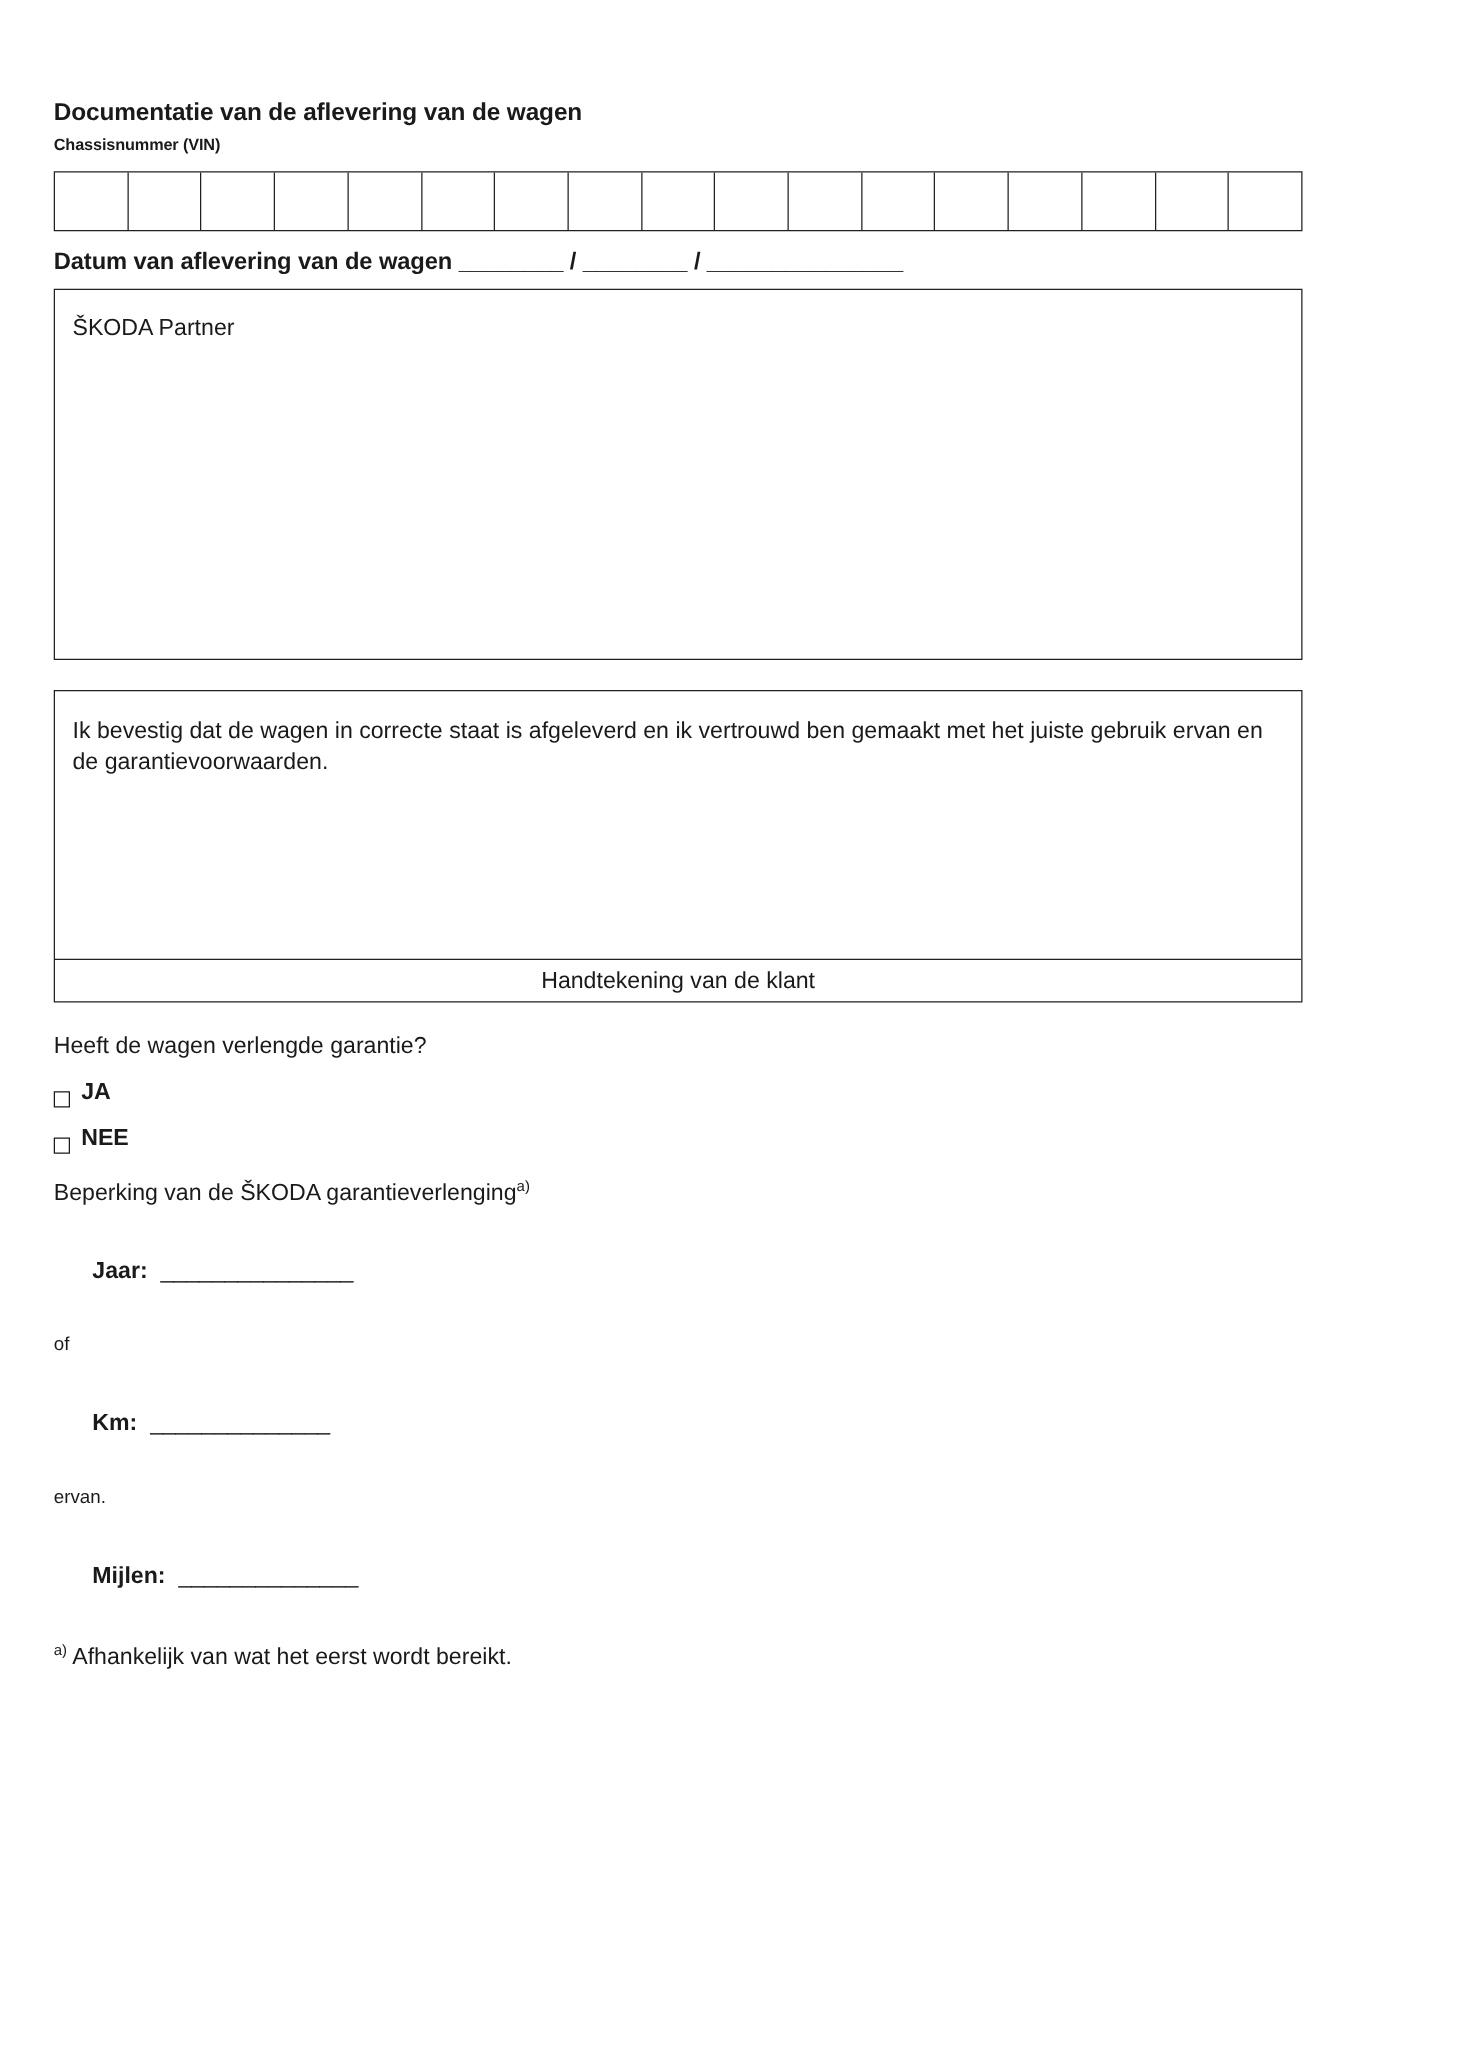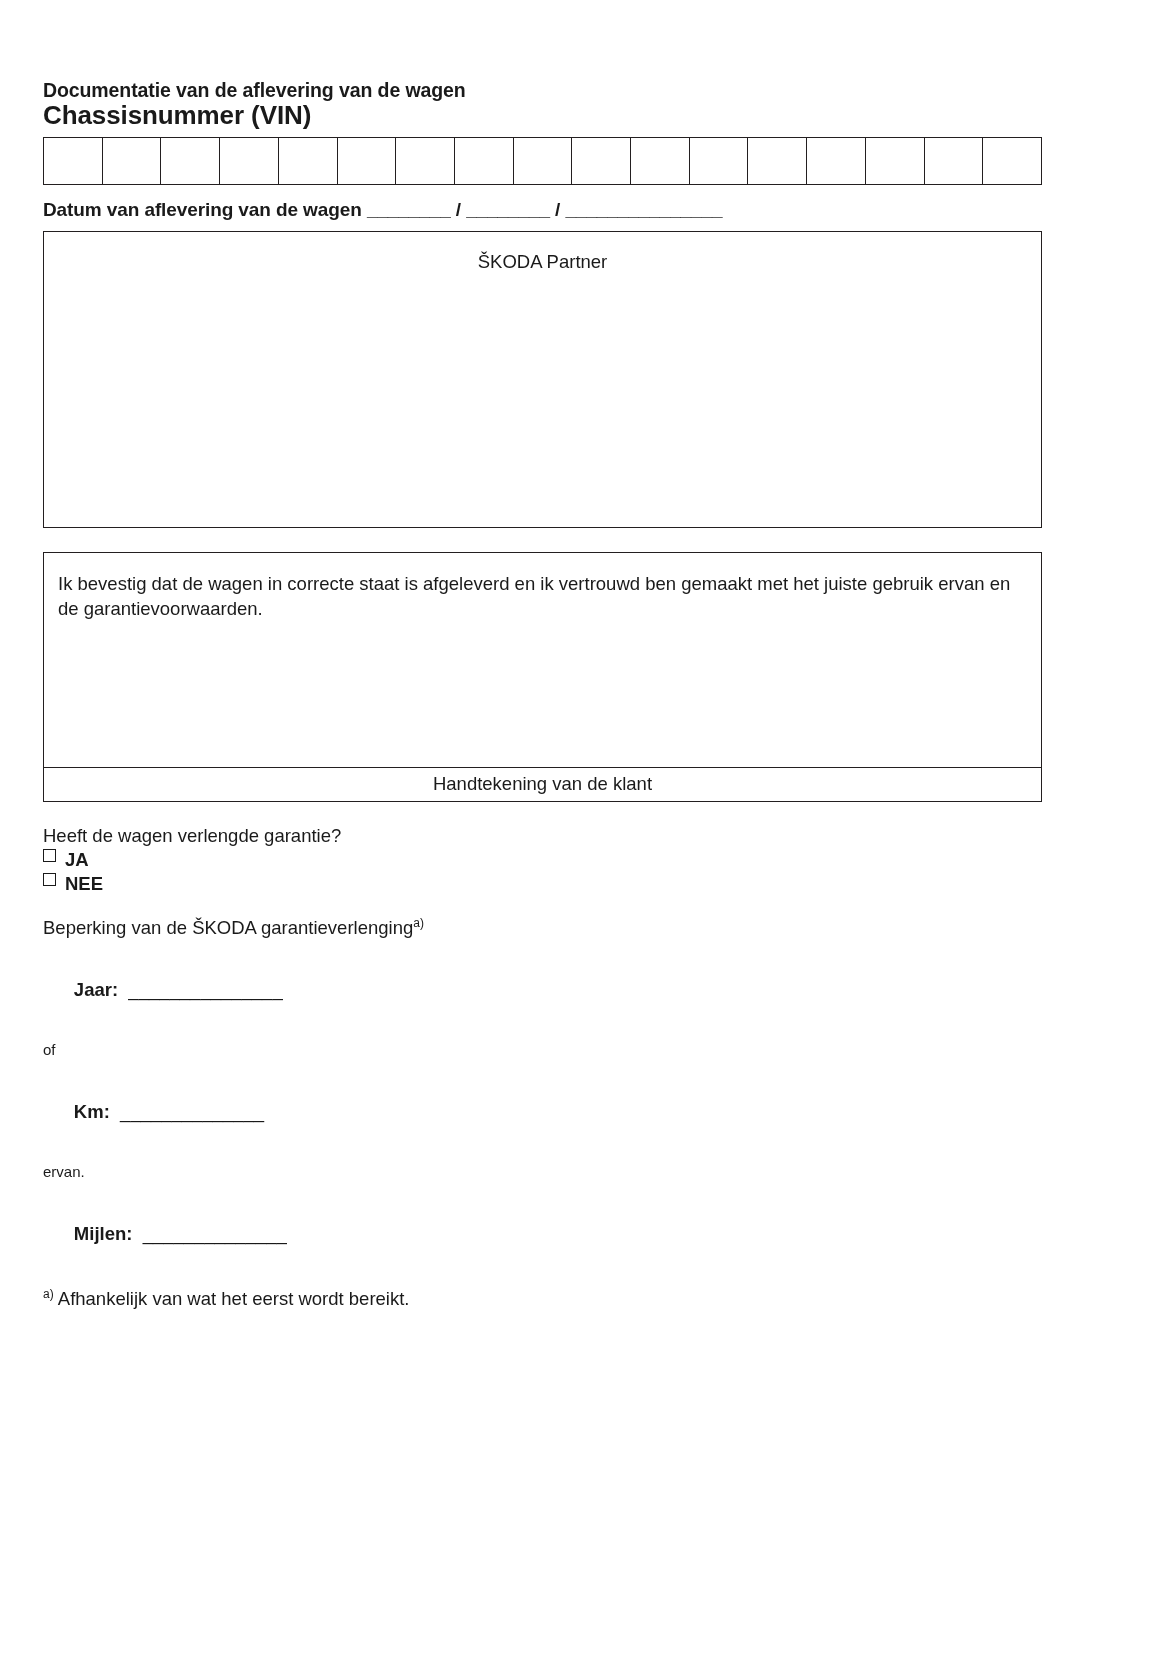--- a/index.html
+++ b/index.html
@@ -25,21 +25,21 @@
 
   
   .doc-title {
     font-size: 19.5px;
     font-weight: bold;
     letter-spacing: -0.1px;
     line-height: 25px;
     margin: 0;
   }
   .doc-subtitle {
-    font-size: 26px;
+    font-size: 13px;
     font-weight: bold;
     letter-spacing: -0.1px;
     line-height: 25px;
     margin: 0 0 9px 0;
   }
 
   
   .vin-grid {
     display: flex;
     width: 999px;
@@ -70,21 +70,21 @@
     width: 999px;
     border: 1.4px solid #231f20;
     box-sizing: border-box;
     position: relative;
     background: #fff;
   }
   .box-body {
     padding: 18px 14px 0 14px;
     box-sizing: border-box;
   }
-  .box-dealer .box-body { height: 295px; text-align: center; }
+  .box-dealer .box-body { height: 295px; }
   .box-customer .box-body { height: 214px; }
 
   .dealer-label {
     font-size: 18.5px;
     line-height: 24px;
   }
   .confirm-text {
     font-size: 18.5px;
     line-height: 25px;
     margin: 0;
@@ -104,22 +104,23 @@
   
   .question {
     font-size: 18.5px;
     line-height: 24px;
     margin: 22px 0 0 0;
   }
   .option {
     font-size: 18.5px;
     font-weight: bold;
     line-height: 24px;
+    margin-top: 13px;
     display: flex;
-    align-items: flex-start;
+    align-items: flex-end;
     gap: 9px;
   }
   .checkbox {
     display: inline-block;
     width: 13px;
     height: 13px;
     border: 1.6px solid #1a1a1a;
     box-sizing: border-box;
     flex: 0 0 auto;
     position: relative;

